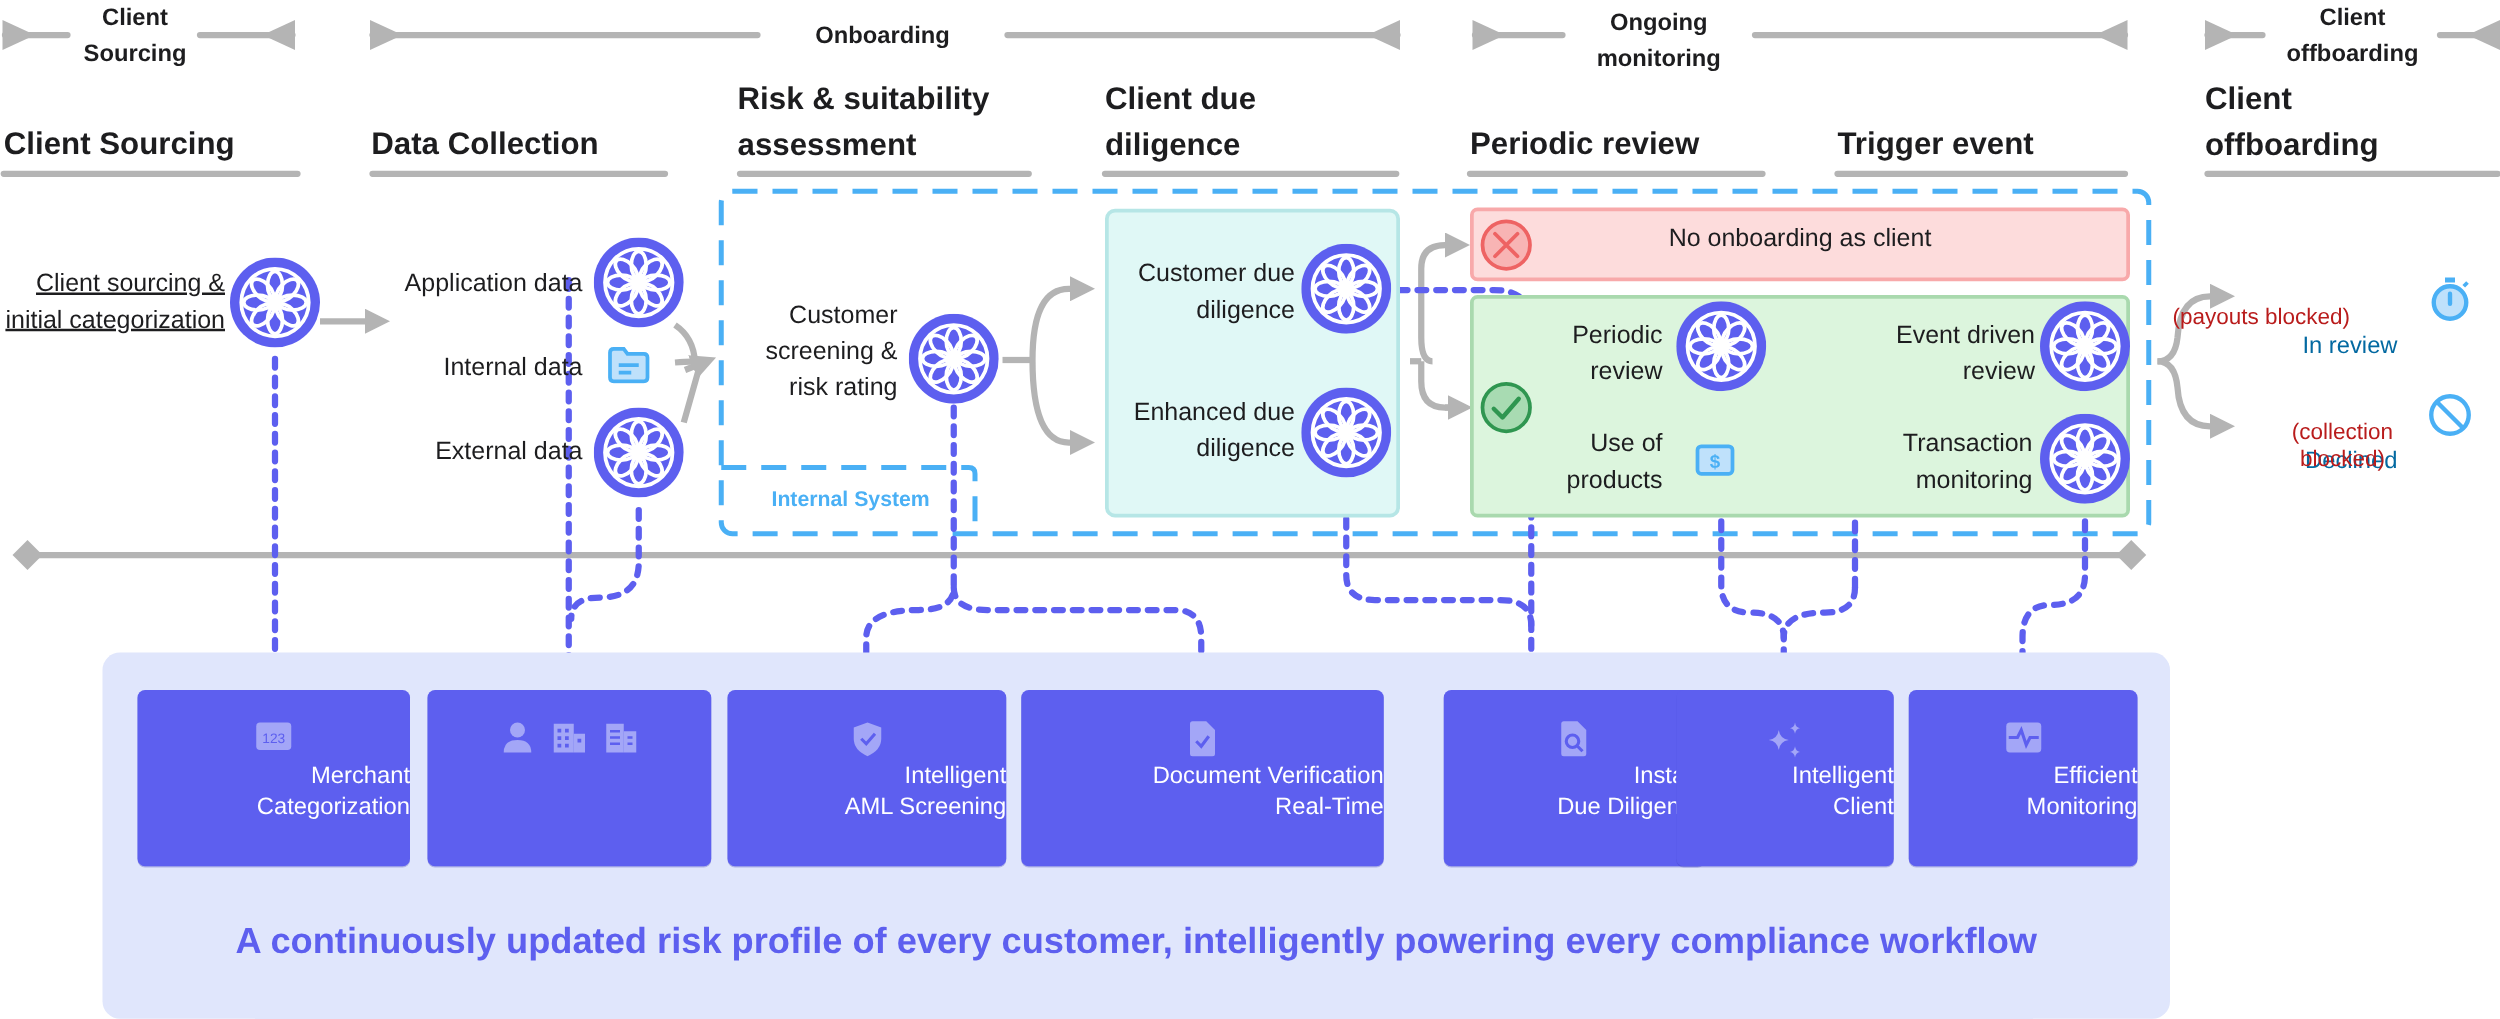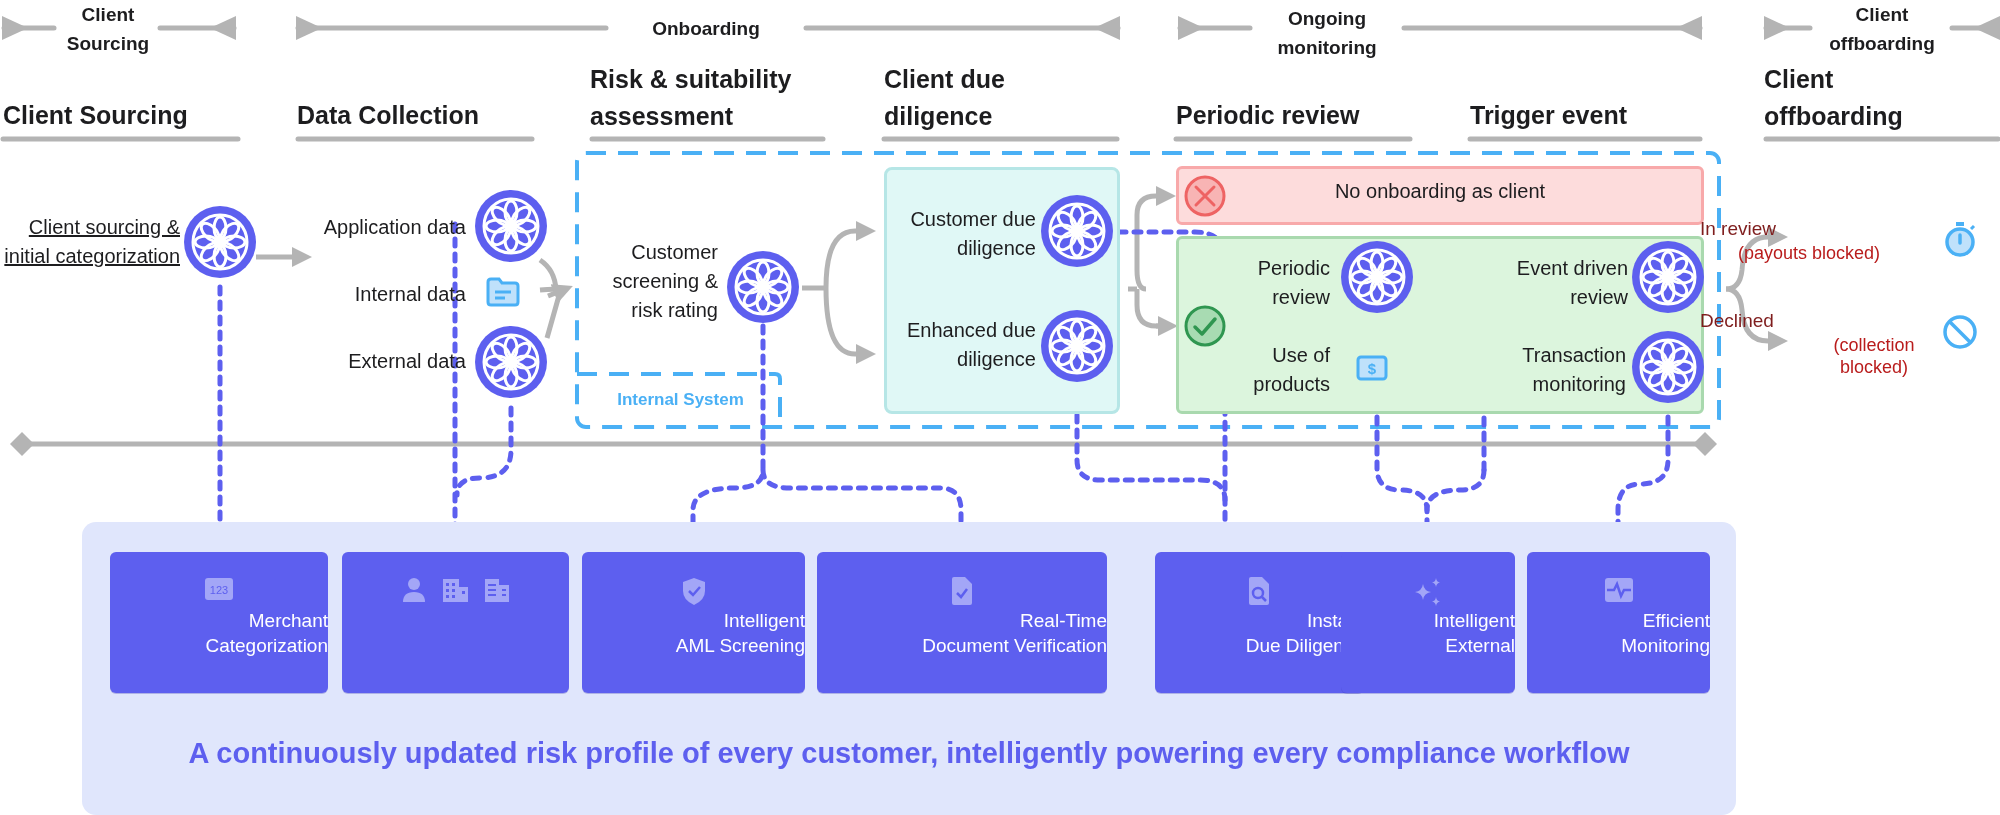--- a/index.html
+++ b/index.html
@@ -13,21 +13,21 @@
   .box-cdd { position:absolute; left:884px; top:167px; width:236px; height:247px; background:#e0f8f6; border:3px solid #b6e6e6; border-radius:8px; box-sizing:border-box; }
   .box-red { position:absolute; left:1176px; top:166px; width:528px; height:59px; background:#fddcdc; border:3px solid #f8a9aa; border-radius:6px; box-sizing:border-box; }
   .box-green { position:absolute; left:1176px; top:236px; width:528px; height:178px; background:#dcf5dd; border:3px solid #a9d9ae; border-radius:6px; box-sizing:border-box; }
   .red-text { position:absolute; left:1176px; top:180px; width:528px; text-align:center; font-size:20px; color:#1d1d1f; }
   .internal-label { position:absolute; left:578px; top:390px; width:205px; text-align:center; font-size:17px; font-weight:bold; color:#4ab0f5; }
   .platform { position:absolute; left:82px; top:522px; width:1654px; height:293px; background:#e0e6fc; border-radius:14px; }
   .card { position:absolute; top:552px; height:141px; background:#5d5fef; border-radius:6px; color:#ffffff; text-align:center; box-shadow:0 1px 0 rgba(60,60,180,.3); }
   .card .cicon { position:absolute; left:0; right:0; top:24px; height:32px; display:flex; justify-content:center; gap:14px; }
   .card .ctext { position:absolute; left:0; right:0; top:56px; font-size:19px; font-weight:normal; line-height:25px;text-align:right; }
   .tagline { position:absolute; left:82px; width:1654px; top:737px; text-align:center; font-size:29px; font-weight:bold; color:#5d5fef; }
-  .outcome-title { position:absolute; font-size:19px; text-align:left; color:#7f1d1d; }
+  .outcome-title { position:absolute; font-size:19px; text-align:right; color:#0369a1;margin-top:48px; }
   .outcome-sub { position:absolute; font-size:18px; text-align:center; color:#b91c1c; line-height:22px; }
 </style>
 </head>
 <body>
 
 <svg class="layer" width="2000" height="815">
   <defs>
     <marker id="arrowGray" viewBox="0 0 10 10" refX="2" refY="5" markerWidth="4" markerHeight="4" orient="auto">
       <path d="M0,0 L10,5 L0,10 z" fill="#b4b4b4"></path>
     </marker>
@@ -288,22 +288,22 @@
 </div>
 
 <div class="card" style="left:817px; width:290px;">
   <div class="cicon">
     <svg width="24" height="30">
         <path d="M2,3 Q2,1 4,1 L15,1 L22,8 L22,27 Q22,29 20,29 L4,29 Q2,29 2,27 z" fill="#a3a6f7"></path>
         <path d="M7,17 L11,21 L17,13" stroke="#5d5fef" stroke-width="2.5" fill="none"></path>
       </svg>
   </div>
   <div class="ctext">
+      <div>Document Verification</div>
       <div>Real-Time</div>
-      <div>Document Verification</div>
     </div>
 </div>
 
 <div class="card" style="left:1119px; width:209px;margin-left:36px;">
   <div class="cicon">
     <svg width="26" height="30">
         <path d="M2,3 Q2,1 4,1 L15,1 L22,8 L22,27 Q22,29 20,29 L4,29 Q2,29 2,27 z" fill="#a3a6f7"></path>
         <circle cx="11" cy="17" r="5" fill="none" stroke="#5d5fef" stroke-width="2.5"></circle>
         <line x1="15" y1="21" x2="19" y2="25" stroke="#5d5fef" stroke-width="2.5"></line>
       </svg>
@@ -317,21 +317,21 @@
 <div class="card" style="left:1341px; width:174px;">
   <div class="cicon">
     <svg width="32" height="32">
         <path d="M11,8 Q12,15 19,16 Q12,17 11,24 Q10,17 3,16 Q10,15 11,8 z" fill="#a3a6f7"></path>
         <path d="M24,2 Q24.5,6 28,6.5 Q24.5,7 24,11 Q23.5,7 20,6.5 Q23.5,6 24,2 z" fill="#a3a6f7"></path>
         <path d="M24,21 Q24.5,25 28,25.5 Q24.5,26 24,30 Q23.5,26 20,25.5 Q23.5,25 24,21 z" fill="#a3a6f7"></path>
       </svg>
   </div>
   <div class="ctext">
       <div>Intelligent</div>
-      <div>External</div>
+      <div>Client</div>
     </div>
 </div>
 
 <div class="card" style="left:1527px; width:183px;">
   <div class="cicon">
     <svg width="32" height="28">
         <rect x="2" y="2" width="28" height="24" rx="3" fill="#a3a6f7"></rect>
         <path d="M4,14 L11,14 L14,8 L18,20 L21,14 L28,14" stroke="#5d5fef" stroke-width="2.5" fill="none"></path>
       </svg>
   </div>

